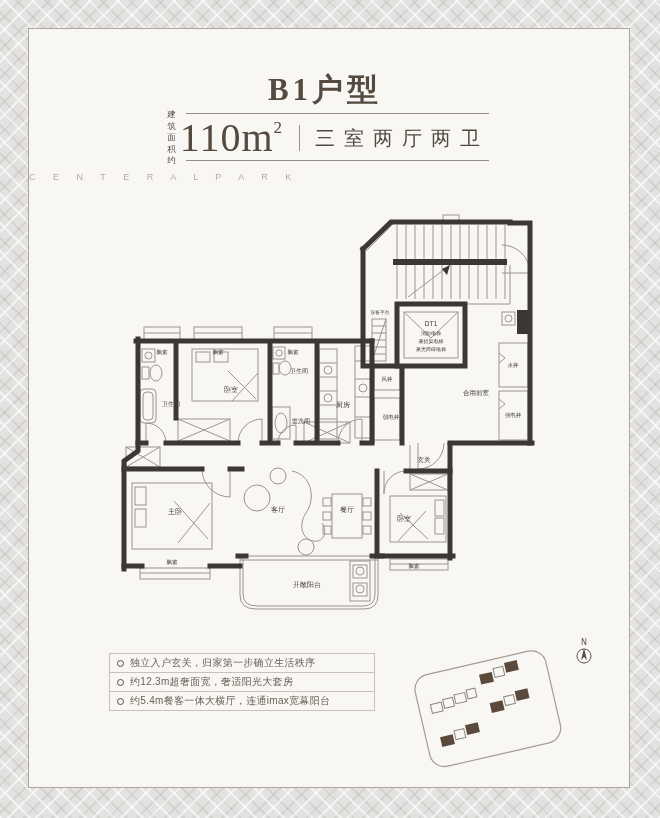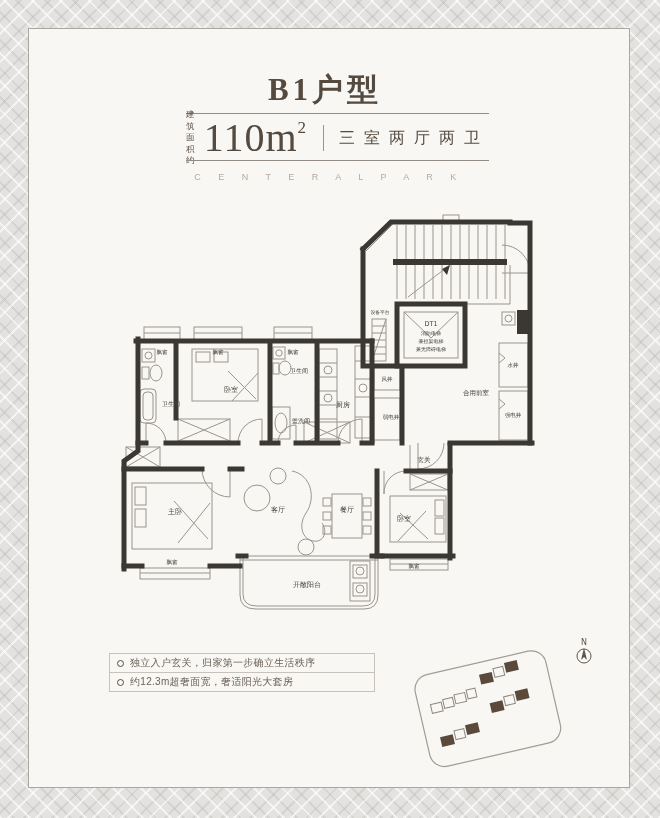--- a/index.html
+++ b/index.html
@@ -27,23 +27,23 @@
   .hr2{top:131px;}
   .area-row{
     position:absolute;top:88px;left:157px;width:303px;height:42px;
     display:flex;align-items:center;justify-content:flex-end;color:#554a40;
   }
   .area-prefix{display:flex;flex-direction:column;justify-content:center;margin-right:4px;width:30px;}
   .area-prefix span{font-size:8.5px;line-height:1.35;color:#554a40;display:flex;justify-content:space-between;}
   .area-value{font-family:"Liberation Serif","DejaVu Serif",serif;font-size:40px;line-height:1;letter-spacing:1px;}
   .area-value sup{font-size:17px;vertical-align:18px;letter-spacing:0;}
   .vbar{width:1px;height:26px;background:#9a948c;margin:0 15px 0 17px;flex:none;}
-  .layout-text{font-family:"Liberation Serif","DejaVu Serif",serif;font-size:16px;letter-spacing:9px;white-space:nowrap;}
+  .layout-text{font-family:"Liberation Serif","DejaVu Serif",serif;font-size:20px;letter-spacing:9px;white-space:nowrap;}
   .brand{
-    position:absolute;top:143px;left:0;right:0;text-align:center;
+    position:absolute;top:143px;left:0;right:0;
     font-size:9px;letter-spacing:7.5px;color:#b4aba0;
   }
   .floorplan{position:absolute;top:184px;left:81px;width:440px;height:406px;}
   .floorplan svg{width:100%;height:100%;display:block;}
   .floorplan text{font-family:"DejaVu Sans","Liberation Sans",sans-serif;fill:#45413b;}
   .features{position:absolute;top:624px;left:80px;width:266px;}
   .feature-row{
     box-sizing:border-box;height:20px;margin-top:-1px;border:1px solid #c7c2bb;
     display:flex;align-items:center;padding:0 7px;background:rgba(255,255,255,0.0);
   }
@@ -256,20 +256,24 @@
 
     <div class="features">
       <div class="feature-row">
         <span class="bullet"></span>
         <span class="feature-text">独立入户玄关，归家第一步确立生活秩序</span>
       </div>
       <div class="feature-row">
         <span class="bullet"></span>
         <span class="feature-text">约12.3m超奢面宽，奢适阳光大套房</span>
       </div>
+      <div class="feature-row">
+        <span class="bullet"></span>
+        <span class="feature-text">约5.4m餐客一体大横厅，连通imax宽幕阳台</span>
+      </div>
     </div>
 
     <div class="siteplan">
       <svg viewBox="0 0 200 160">
         <g transform="rotate(-13 90 80)">
           <rect x="20" y="32" width="134" height="94" rx="15" fill="none" stroke="#a29c93" stroke-width="1.2"></rect>
 
           <g fill="none" stroke="#8d877e" stroke-width="1">
             <rect x="32" y="62" width="11" height="9"></rect>
               <rect x="45" y="60" width="10" height="9"></rect>

